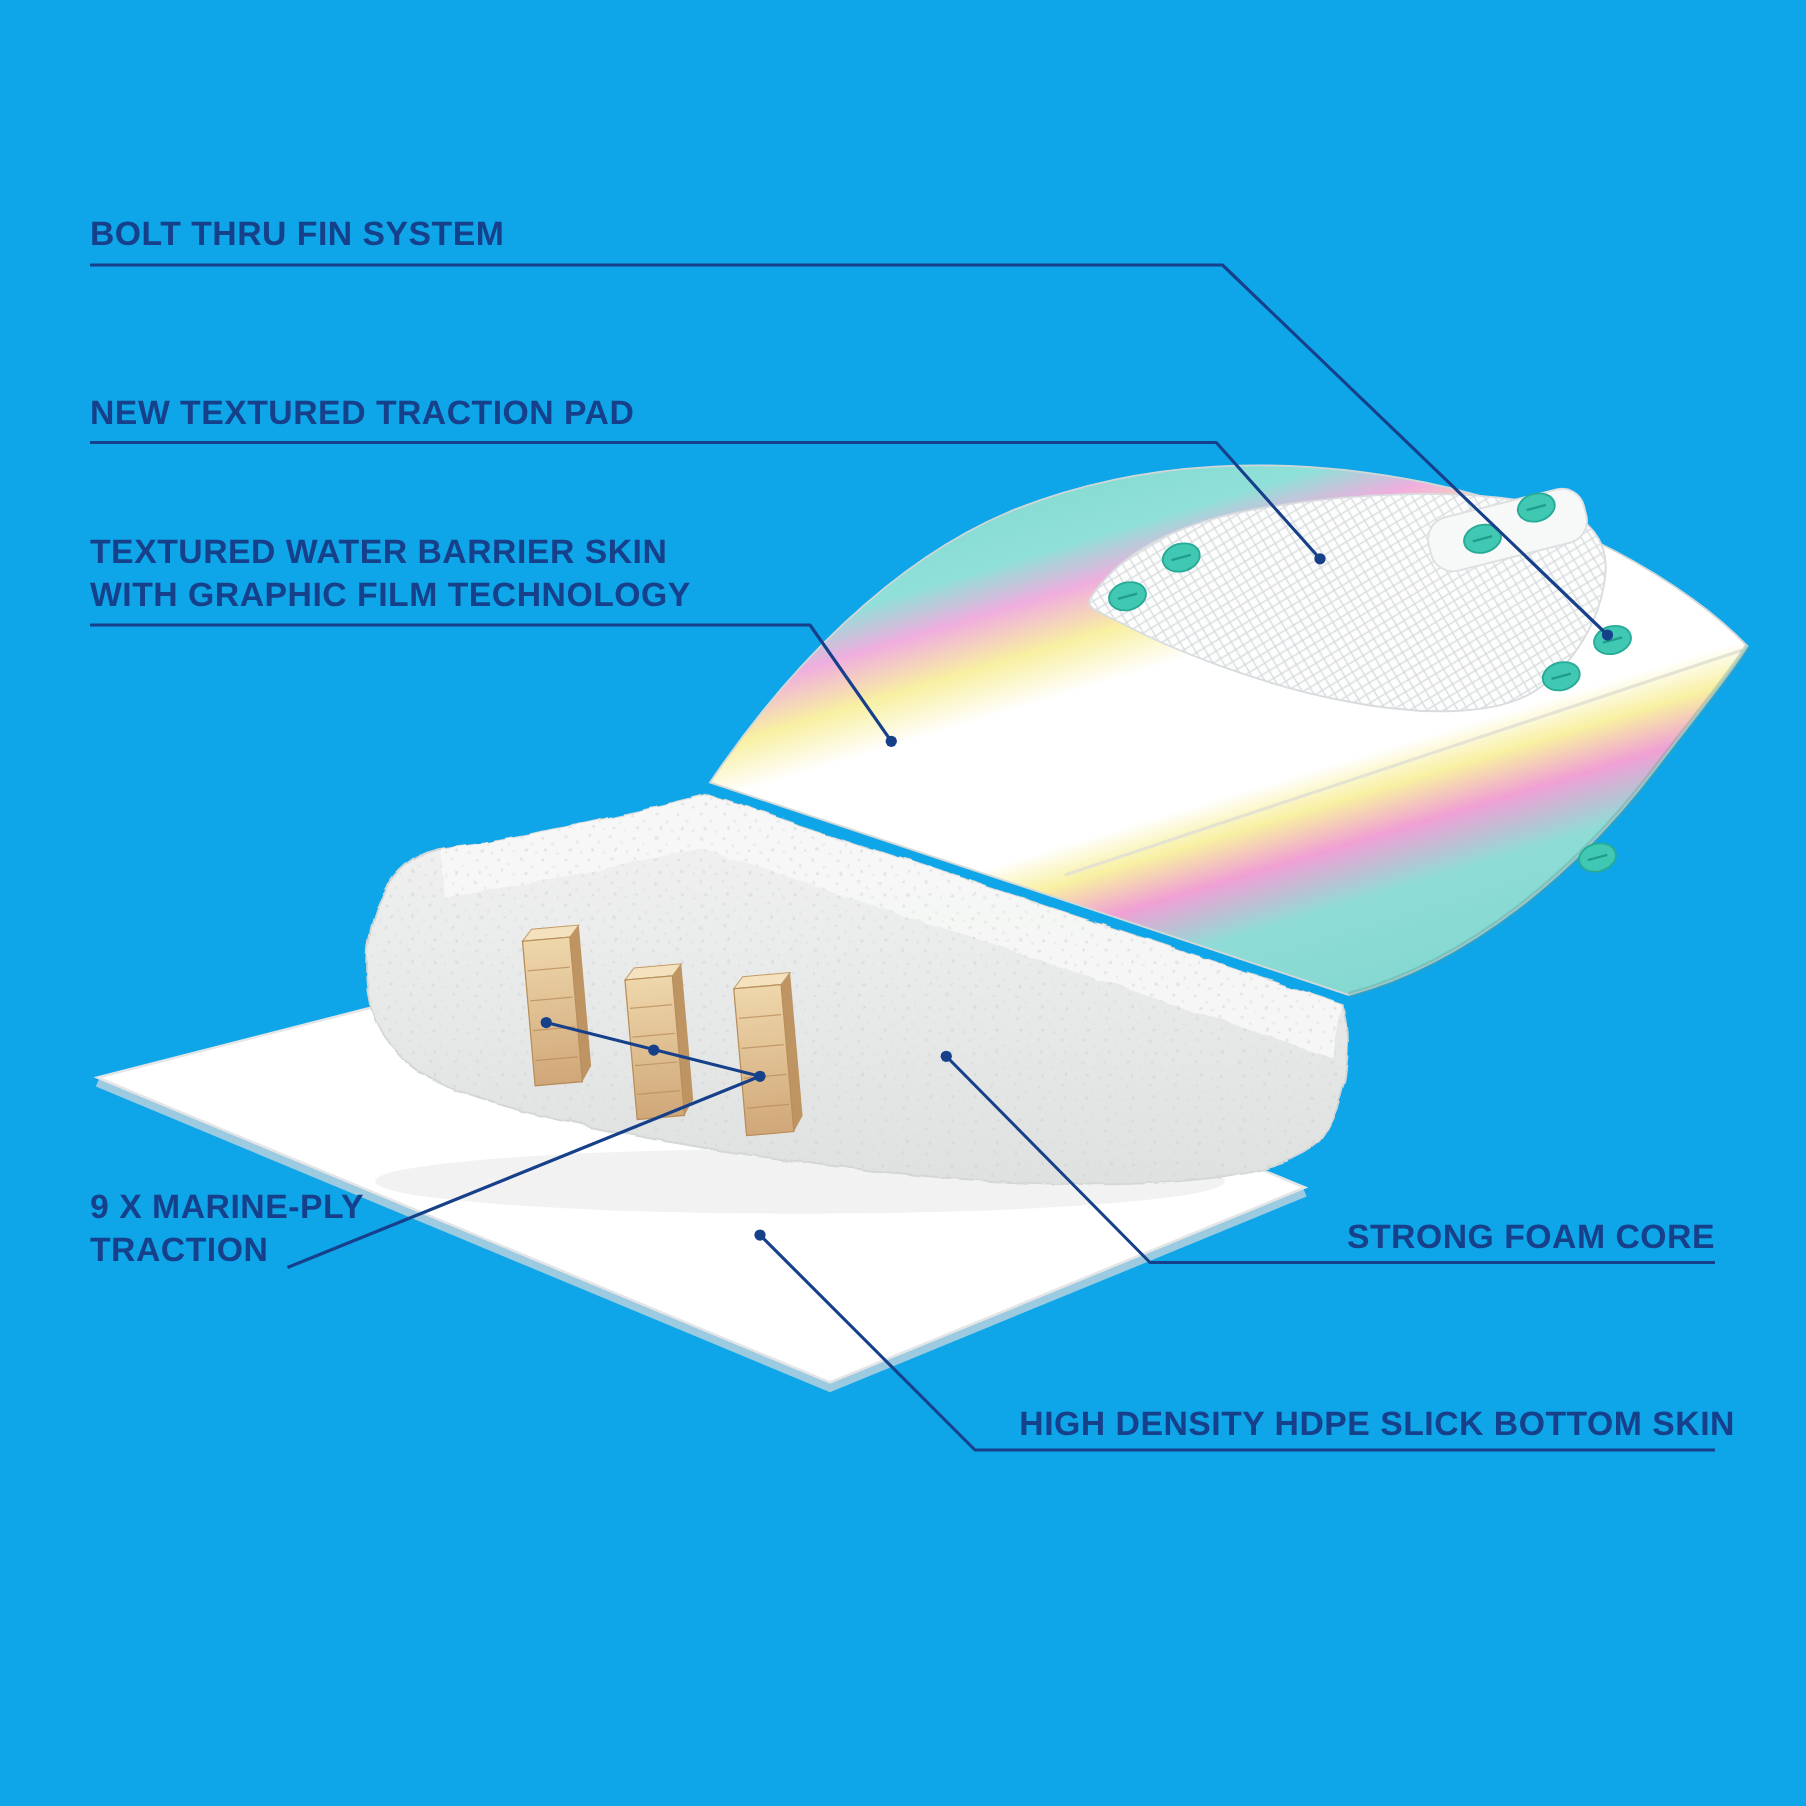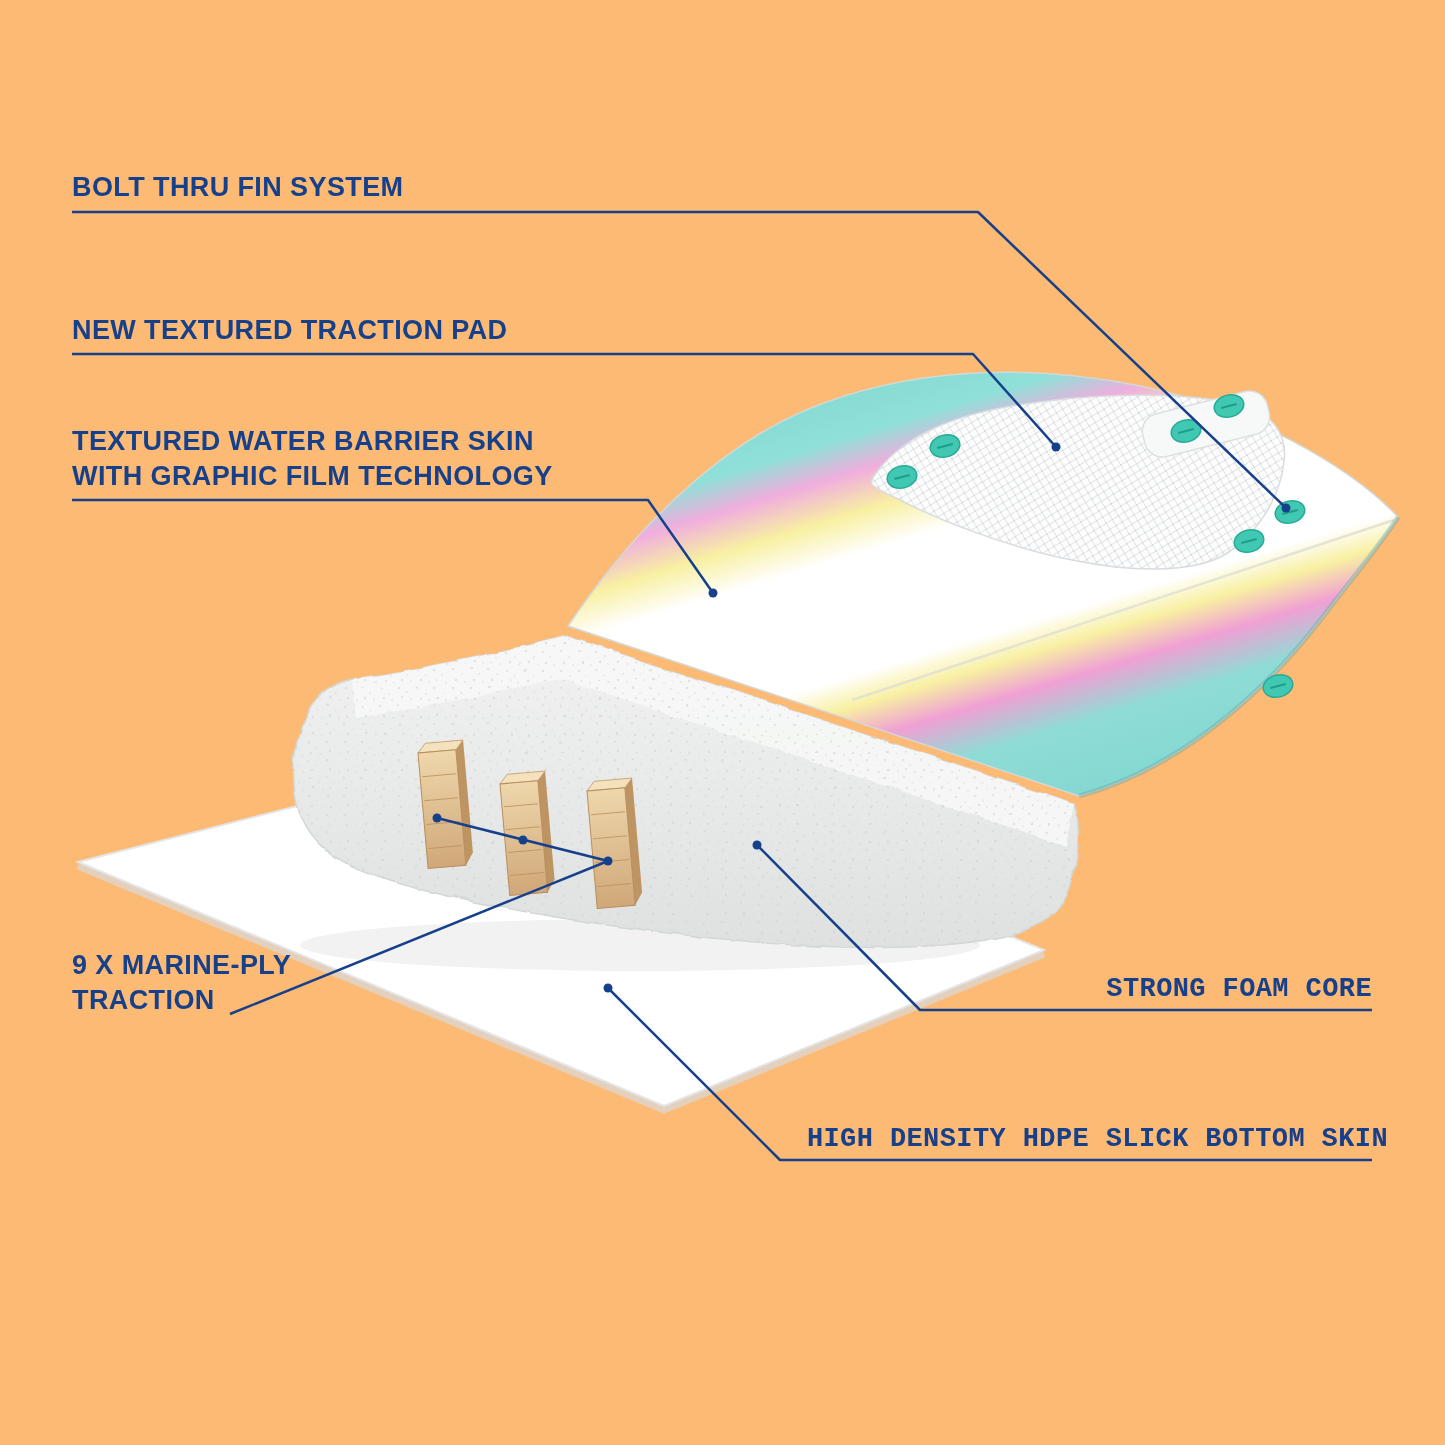--- a/index.html
+++ b/index.html
@@ -1,25 +1,25 @@
 <!DOCTYPE html>
 <html><head>
 <meta charset="utf-8">
 <style>
   html,body{margin:0;padding:0;background:#ffffff;}
   .canvas{
-    position:relative;width:1445px;height:1445px;background:#fdba74;
+    position:relative;width:1445px;height:1445px;background:#0ea5e9;
     font-family:"Liberation Sans",sans-serif;overflow:hidden;
   }
   .art{position:absolute;left:0;top:0;width:1445px;height:1445px;}
   .lbl{
     position:absolute;color:#17408B;font-weight:700;font-size:27px;
     letter-spacing:.4px;line-height:1.3;white-space:nowrap;
   }
-  .lbl.right{text-align:center;font-family:Liberation Mono, monospace;}
+  .lbl.right{text-align:center;}
 </style>
 </head>
 <body>
 
 <div class="canvas">
 
   <svg class="art" viewBox="0 0 1445 1445">
     <defs>
       <linearGradient id="deckStripes" gradientUnits="userSpaceOnUse" x1="928" y1="361" x2="1072" y2="839">
         <stop offset="0" stop-color="#86dbd3"></stop>

